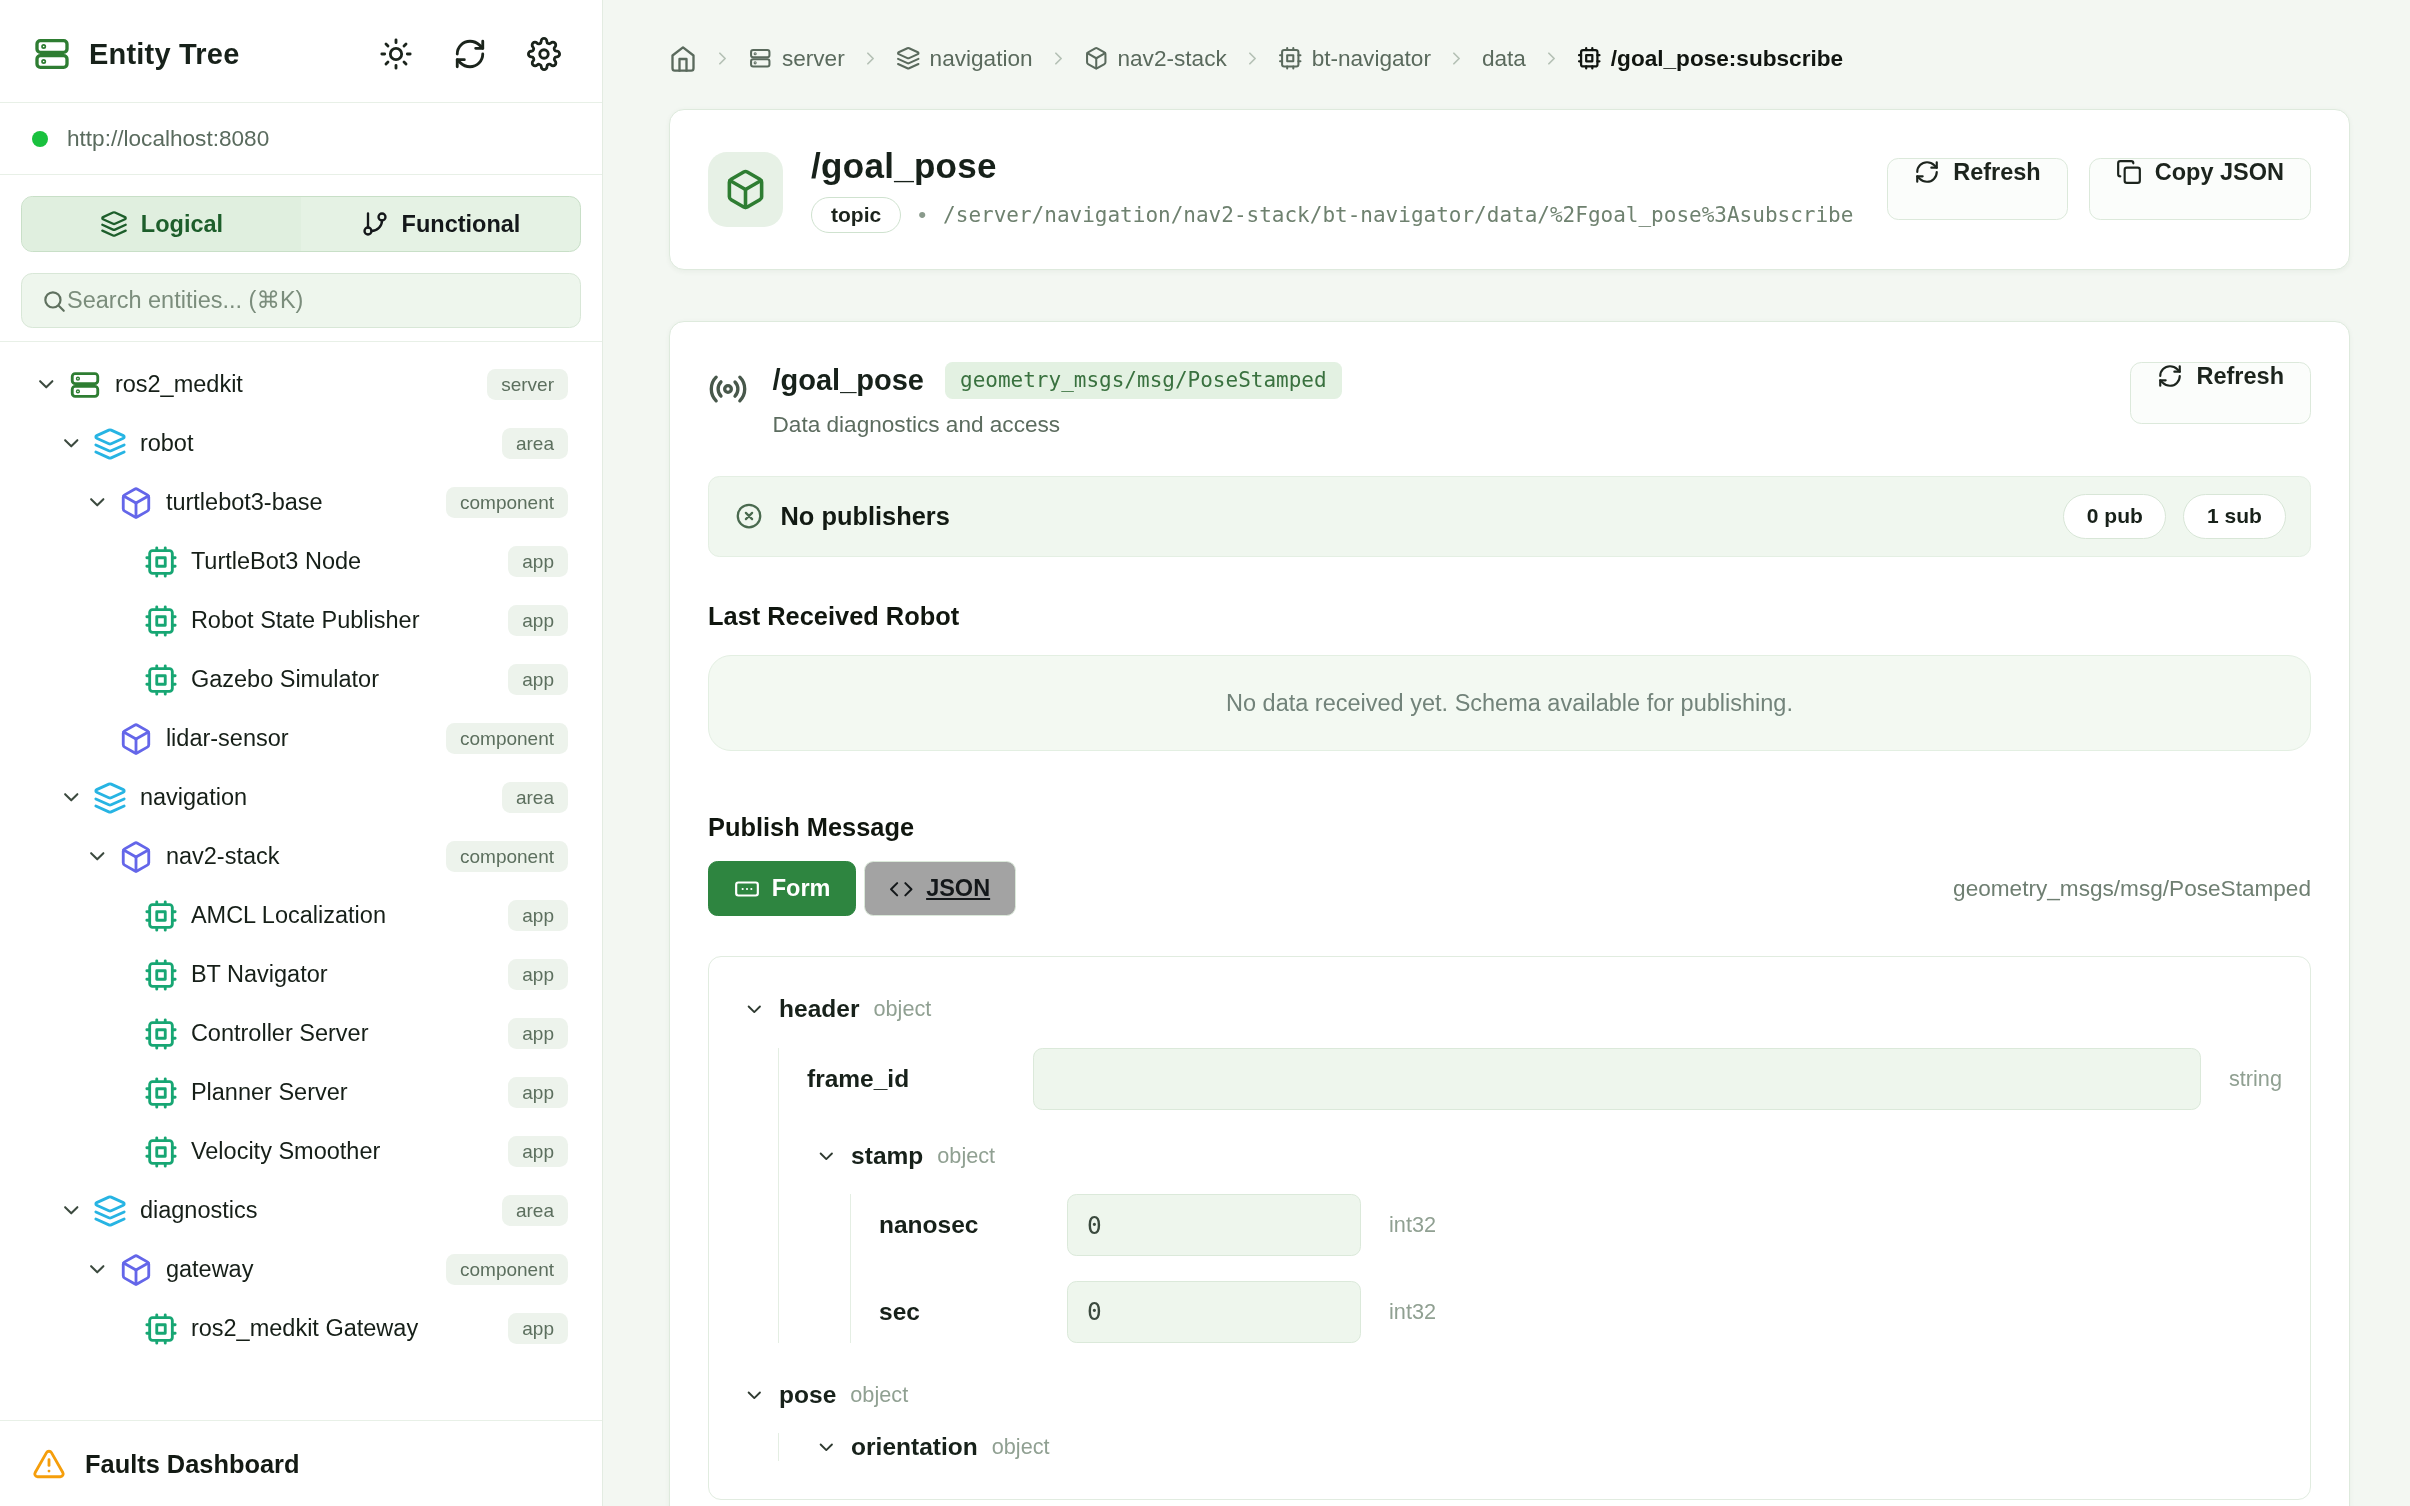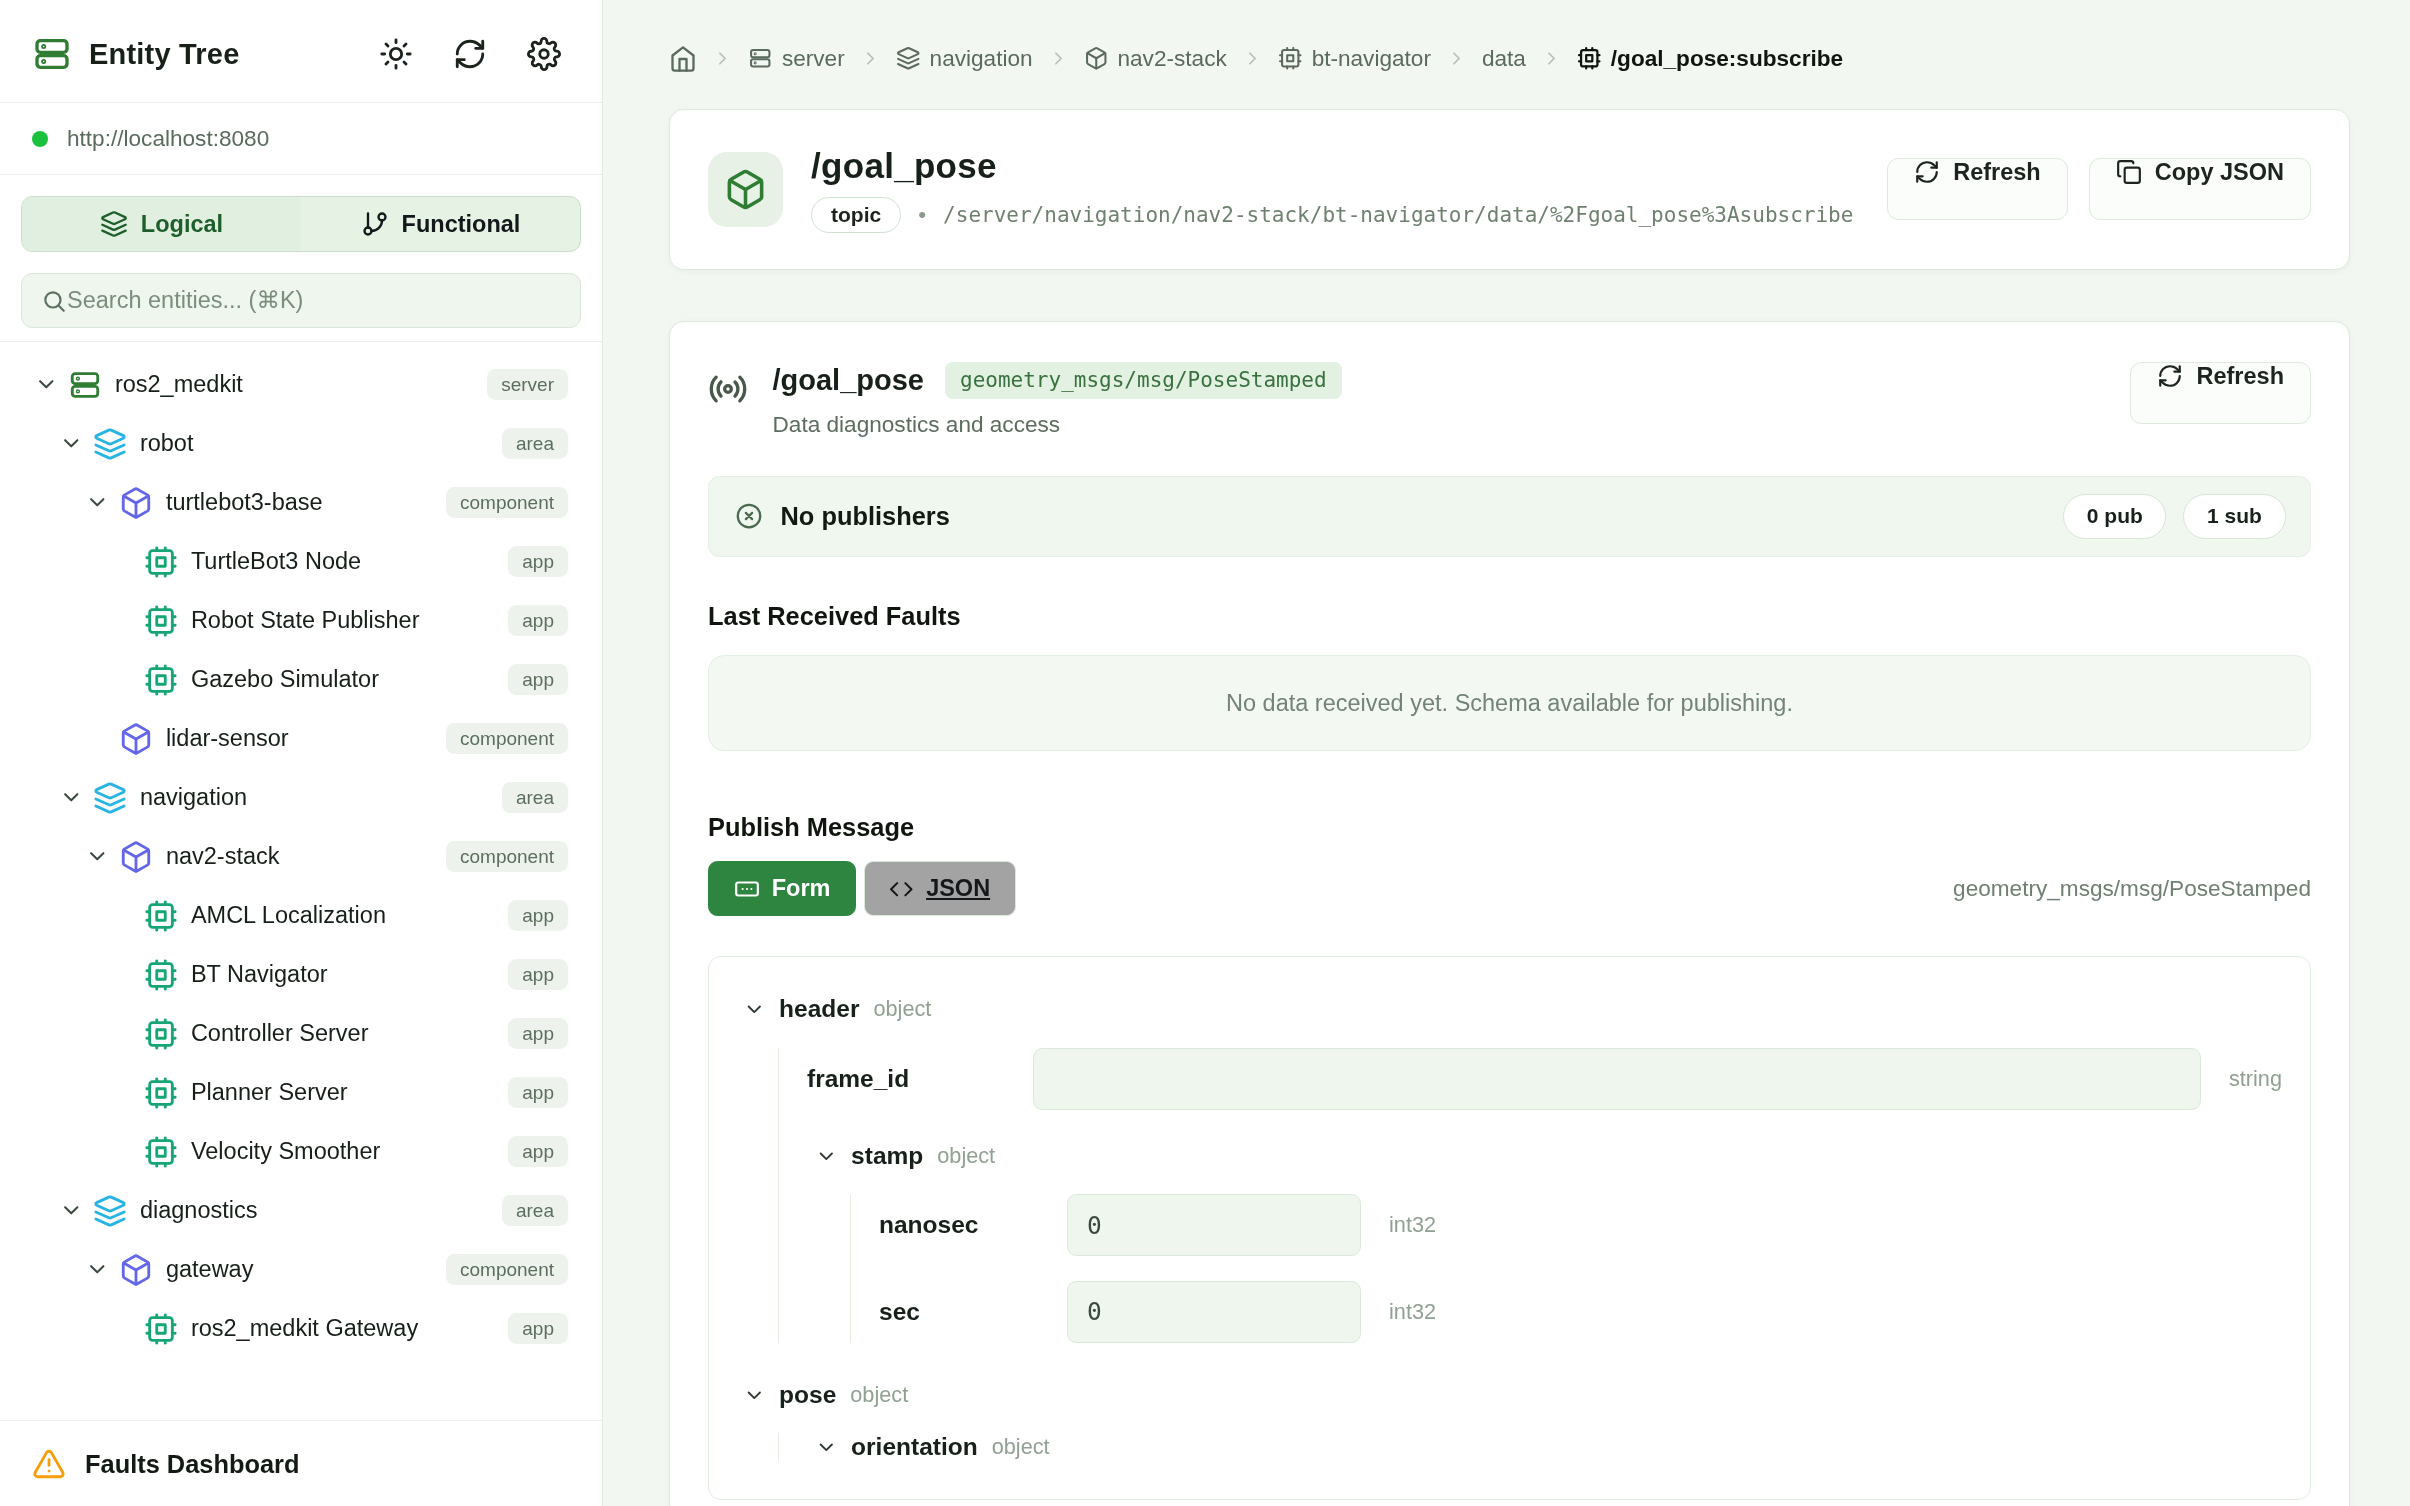--- a/index.html
+++ b/index.html
@@ -87,21 +87,21 @@
 
   .banner { margin-top:38px; background:#f0f7ef; border:0.9px solid #e4efe3; border-radius:11.3px;
             height:81px; display:flex; align-items:center; padding:0 24.5px; }
   .banner .b-text { font-size:25.4px; font-weight:bold; margin-left:17px; color:#121a13; }
   .cx { color:#4a6a4f; }
   .count-pills { margin-left:auto; display:flex; gap:17px; }
   .count-pill { background:#ffffff; border:0.9px solid #d8e6d7; border-radius:941px;
                 padding:9.4px 22.6px; font-size:21px; font-weight:bold; color:#18211a; }
 
   .sec-heading { margin-top:45px; font-size:25.4px; font-weight:bold; color:#10160f; }
-  .empty-box { margin-top:24.5px; background:#f3f9f2; border:0.9px solid #e3efe2; border-radius:16px;
+  .empty-box { margin-top:24.5px; background:#f3f9f2; border:0.9px solid #e3efe2; border-radius:23px;
                height:96px; display:flex; align-items:center; justify-content:center; }
   .empty-box span { font-size:23.5px; color:#72837a; }
 
   .pub-heading { margin-top:62px; }
   .tabs-row { margin-top:19px; display:flex; align-items:center; gap:8px; }
   .tab { display:flex; align-items:center; gap:12.2px; height:55px; padding:0 24.5px; border-radius:9.4px;
          font-size:23.5px; font-weight:bold; cursor:pointer; }
   .tab-form { background:#2e8540; color:#ffffff; border:0.9px solid #2e8540; }
   .tab-json { background:#a3a3a3; color:#14181a; border:0.9px solid #dbe9da;text-decoration:underline; }
   .schema-label { margin-left:auto; font-size:22.6px; color:#6f7f72; }
@@ -614,21 +614,21 @@
             <use href="#i-circlex"></use>
           </svg>
       </span>
       <span class="b-text">No publishers</span>
       <span class="count-pills">
         <span class="count-pill">0 pub</span>
         <span class="count-pill">1 sub</span>
       </span>
     </div>
 
-    <div class="sec-heading">Last Received Faults</div>
+    <div class="sec-heading">Last Received Robot</div>
     <div class="empty-box">
       <span>No data received yet. Schema available for publishing.</span>
     </div>
 
     <div class="sec-heading pub-heading">Publish Message</div>
     <div class="tabs-row">
       <button class="tab tab-form">
         <svg width="26" height="26" viewBox="0 0 24 24" fill="none" stroke="currentColor" stroke-width="2" stroke-linecap="round" stroke-linejoin="round">
             <use href="#i-forminput"></use>
           </svg>

